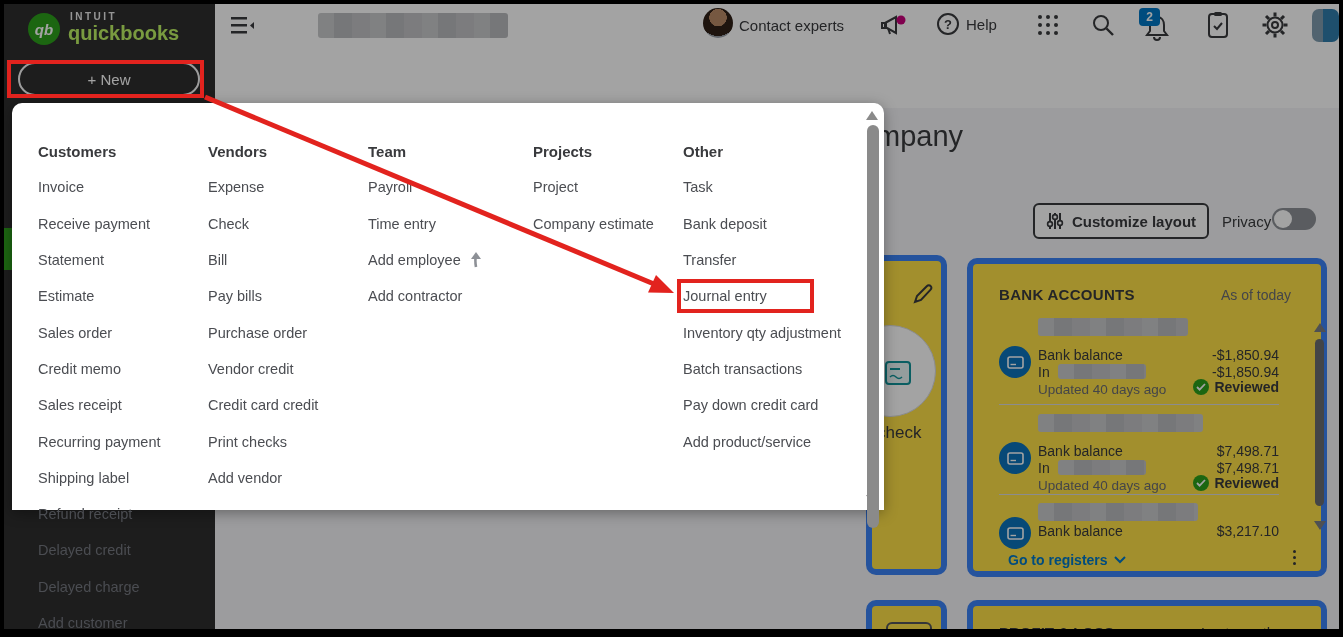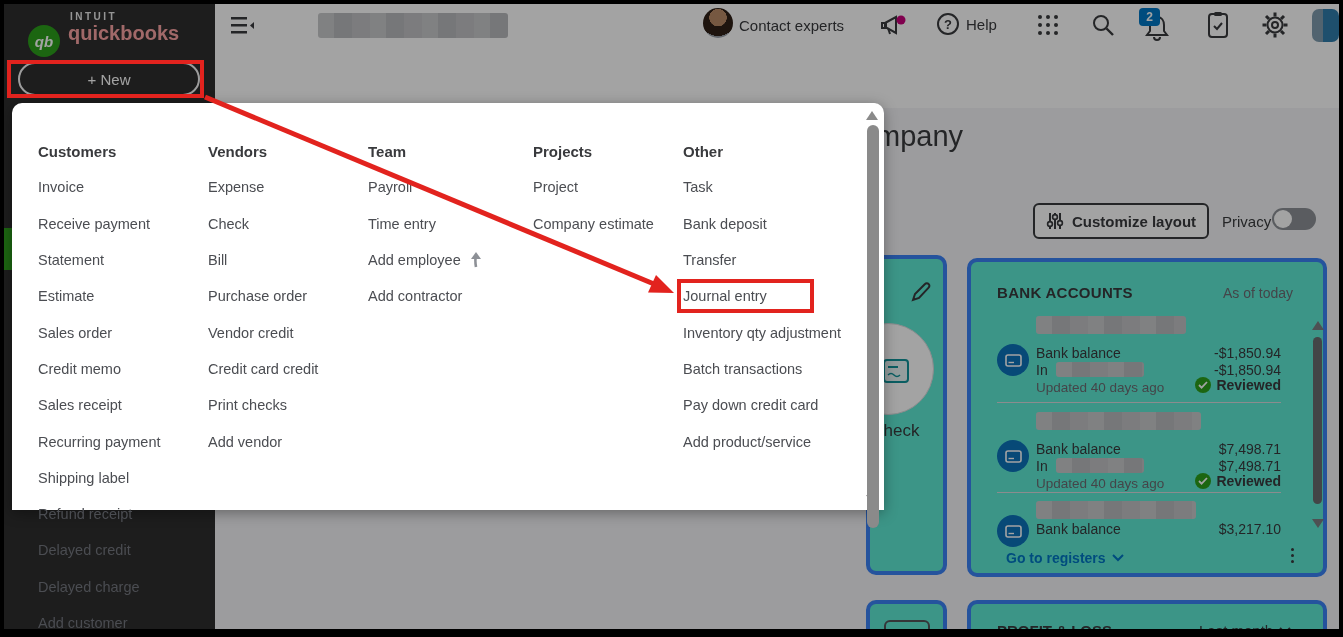--- a/index.html
+++ b/index.html
@@ -3,32 +3,32 @@
 <meta charset="utf-8">
 <style>
   html,body{margin:0;padding:0;background:#555;}
   *{box-sizing:border-box;font-family:"Liberation Sans",sans-serif;}
   .screen{position:relative;width:1343px;height:637px;background:#000;margin:0 auto;overflow:hidden;}
   .inner{position:absolute;left:4px;top:4px;right:4px;bottom:8px;background:#f4f5f7;overflow:hidden;}
   .abs{position:absolute;}
   
   .bg{position:absolute;inset:0;z-index:1;}
   .sidebar{position:absolute;left:0;top:0;width:211px;height:100%;background:#2e2e2e;}
-  .logo-circle{position:absolute;left:24px;top:21px;width:32px;height:32px;border-radius:50%;background:#2ca01c;color:#fff;font-weight:bold;font-style:italic;font-size:15px;display:flex;align-items:center;justify-content:center;}
+  .logo-circle{position:absolute;left:24px;top:9px;width:32px;height:32px;border-radius:50%;background:#2ca01c;color:#fff;font-weight:bold;font-style:italic;font-size:15px;display:flex;align-items:center;justify-content:center;}
   .logo-intuit{position:absolute;left:66px;top:7px;color:#e9e9e9;font-size:10px;letter-spacing:2.5px;font-weight:bold;}
-  .logo-qb{position:absolute;left:64px;top:18px;color:#fca5a5;font-size:20px;font-weight:600;}
+  .logo-qb{position:absolute;left:64px;top:18px;color:#bef264;font-size:20px;font-weight:600;}
   .new-btn{position:absolute;left:14px;top:58px;width:182px;height:34px;border:2px solid #f5f5f5;border-radius:17px;color:#fff;font-size:15px;display:flex;align-items:center;justify-content:center;background:#2e2e2e;}
   .green-sliver{position:absolute;left:0;top:224px;width:8px;height:42px;background:#2ca01c;}
   .topbar{position:absolute;left:211px;top:0;width:1124px;height:44px;background:#fff;}
   .tb-text{font-size:15px;color:#393a3d;}
   .head-strip{position:absolute;left:211px;top:44px;width:1124px;height:60px;background:#fff;}
   .plus-box{position:absolute;left:234px;top:60px;width:42px;height:42px;border:2px solid#53555a;border-radius:8px;color:#393a3d;font-size:20px;display:flex;align-items:flex-start;justify-content:center;}
   .page-title{position:absolute;top:72px;font-size:29px;color:#393a3d;}
   .redact{background:repeating-linear-gradient(90deg,#c9cacc 0 16px,#b9babd 16px 34px,#c2c3c5 34px 52px);border-radius:3px;}
-  .card{position:absolute;background:#5eead4;border:4px solid #3b82f6;border-radius:10px;}
+  .card{position:absolute;background:#fde047;border:6px solid #3b82f6;border-radius:10px;}
   .cust-btn{position:absolute;left:1029px;top:199px;width:176px;height:36px;background:#fff;border:2px solid #393a3d;border-radius:6px;display:flex;align-items:center;justify-content:center;gap:8px;font-size:15px;font-weight:bold;color:#393a3d;}
   .toggle{position:absolute;left:1268px;top:204px;width:44px;height:22px;background:#8d9096;border-radius:11px;}
   .toggle .knob{position:absolute;left:2px;top:2px;width:18px;height:18px;border-radius:50%;background:#fff;}
   .bank-label{font-size:14px;color:#393a3d;}
   .bank-val{font-size:14px;color:#393a3d;position:absolute;right:42px;}
   .muted{color:#6b6c72;}
   .divider{position:absolute;left:26px;right:42px;height:1px;background:#d9dbde;}
   .icon-circle{position:absolute;width:32px;height:32px;border-radius:50%;background:#0b72ba;display:flex;align-items:center;justify-content:center;}
   .rev{position:absolute;right:42px;display:flex;align-items:center;gap:5px;font-size:14px;font-weight:bold;color:#393a3d;}
   .rev-dot{width:16px;height:16px;border-radius:50%;background:#2ca01c;display:flex;align-items:center;justify-content:center;}
@@ -291,20 +291,21 @@
       <div class="mi">Delayed credit</div>
       <div class="mi">Delayed charge</div>
       <div class="mi">Add customer</div>
     </div>
 
     <div class="col" style="left:196px">
       <div class="mh">Vendors</div>
       <div class="mi">Expense</div>
       <div class="mi">Check</div>
       <div class="mi">Bill</div>
+      <div class="mi">Pay bills</div>
       <div class="mi">Purchase order</div>
       <div class="mi">Vendor credit</div>
       <div class="mi">Credit card credit</div>
       <div class="mi">Print checks</div>
       <div class="mi">Add vendor</div>
     </div>
 
     <div class="col" style="left:356px">
       <div class="mh">Team</div>
       <div class="mi">Payroll</div>

